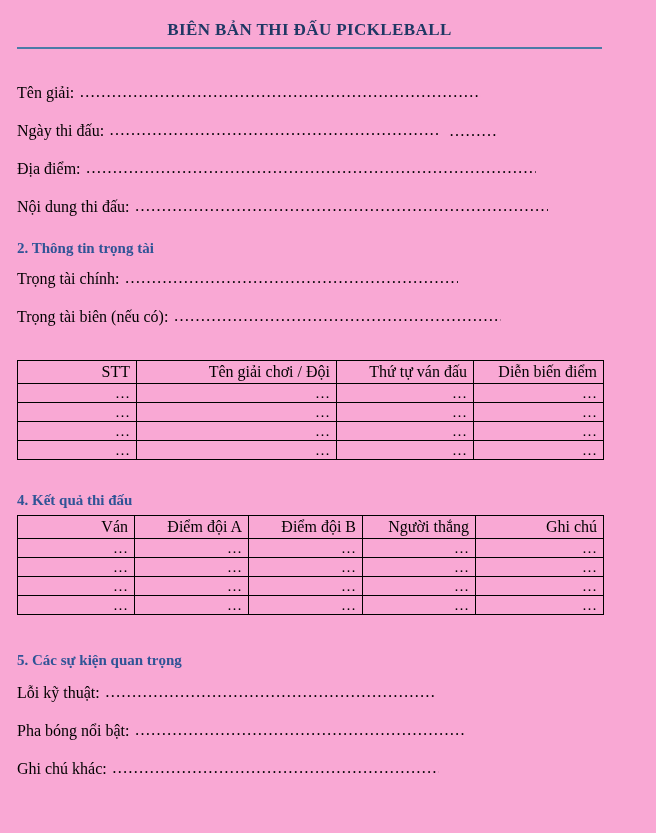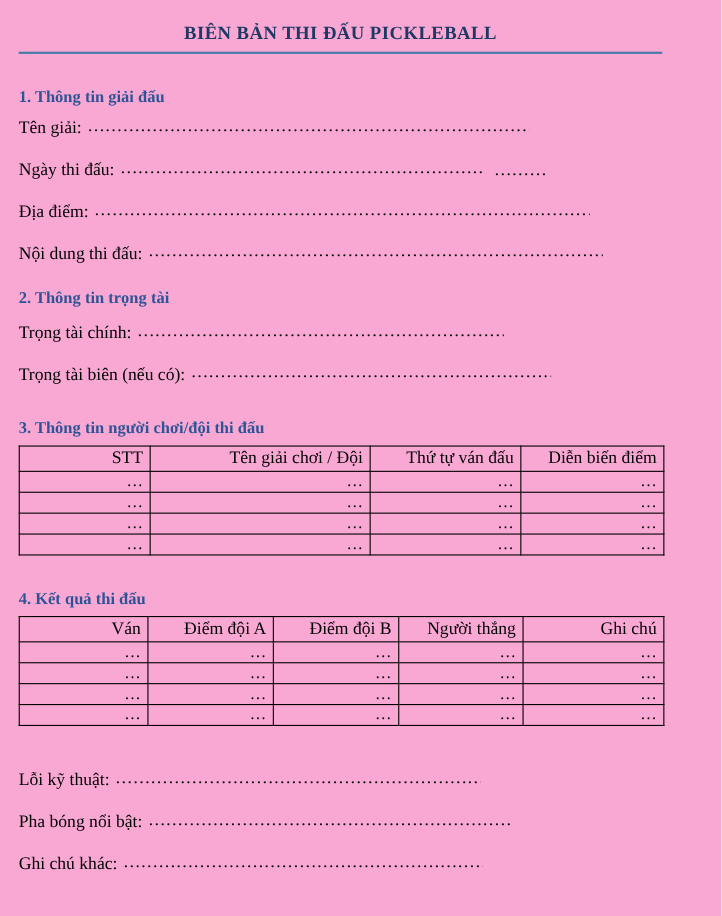--- a/index.html
+++ b/index.html
@@ -76,21 +76,20 @@
   }
 </style>
 </head>
 <body>
 
 <div class="page">
 
   <div class="doc-title">BIÊN BẢN THI ĐẤU PICKLEBALL</div>
 
   <section class="sec-1">
-    <h2 class="sec-heading">1. Thông tin giải đấu</h2>
     <div class="fgroup">
       <div class="field">
         <span class="label">Tên giải:</span><span class="dots" style="width:402px">………………………………………………………………………………………………………………………………</span>
       </div>
       <div class="field">
         <span class="label">Ngày thi đấu:</span><span class="dots" style="width:330px">………………………………………………………………………………………………………………………………</span><span class="dots2">………</span>
       </div>
       <div class="field">
         <span class="label">Địa điểm:</span><span class="dots" style="width:450px">………………………………………………………………………………………………………………………………</span>
       </div>
@@ -106,21 +105,20 @@
       <div class="field">
         <span class="label">Trọng tài chính:</span><span class="dots" style="width:333px">………………………………………………………………………………………………………………………………</span>
       </div>
       <div class="field">
         <span class="label">Trọng tài biên (nếu có):</span><span class="dots" style="width:328px">………………………………………………………………………………………………………………………………</span>
       </div>
     </div>
   </section>
 
   <section class="sec-3">
-    <h2 class="sec-heading">3. Thông tin người chơi/đội thi đấu</h2>
     <table class="doc-table">
       <colgroup>
         <col style="width:119px">
           <col style="width:200px">
           <col style="width:137px">
           <col style="width:130px">
       </colgroup>
       <thead>
         <tr>
           <th>STT</th>
@@ -204,20 +202,21 @@
           <td>…</td>
           <td>…</td>
           <td>…</td>
           <td>…</td>
         </tr>
       </tbody>
     </table>
   </section>
 
   <section class="sec-5">
+    <h2 class="sec-heading">5. Các sự kiện quan trọng</h2>
     <div class="fgroup">
       <div class="field">
         <span class="label">Lỗi kỹ thuật:</span><span class="dots" style="width:332px">………………………………………………………………………………………………………………………………</span>
       </div>
       <div class="field">
         <span class="label">Pha bóng nổi bật:</span><span class="dots" style="width:330px">………………………………………………………………………………………………………………………………</span>
       </div>
       <div class="field">
         <span class="label">Ghi chú khác:</span><span class="dots" style="width:327px">………………………………………………………………………………………………………………………………</span>
       </div>

